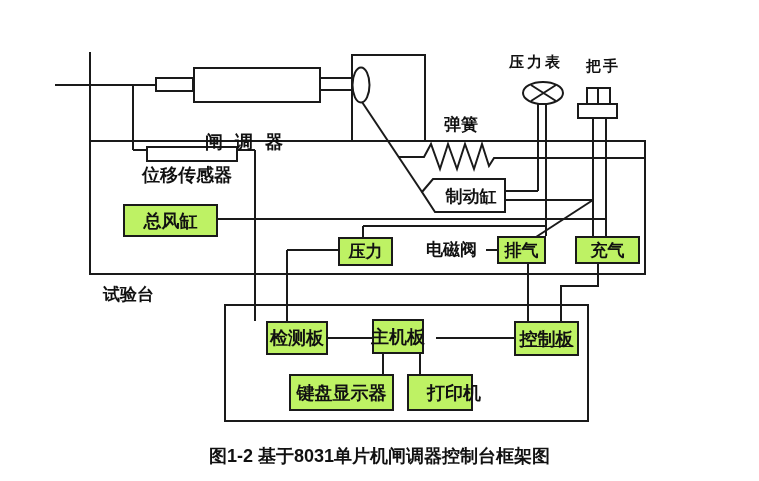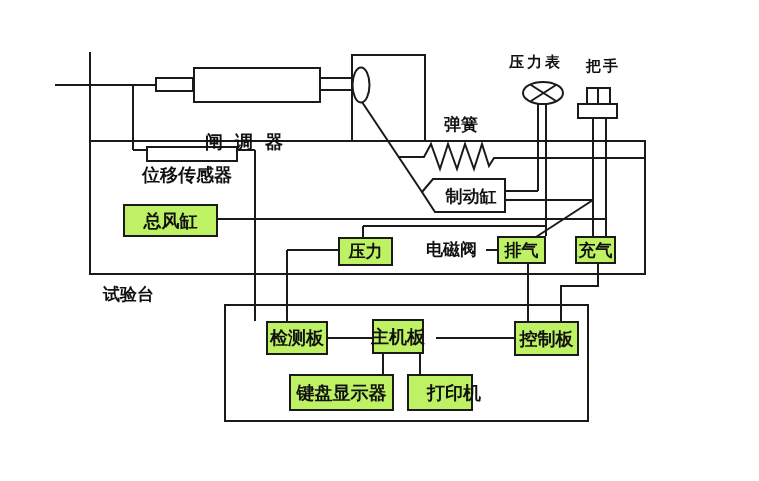--- a/index.html
+++ b/index.html
@@ -93,43 +93,44 @@
 
   <div class="box" style="left:123px;top:204px;width:95px;height:33px;">
     <span>总风缸</span>
   </div>
   <div class="box" style="left:338px;top:237px;width:55px;height:29px;font-size:17px;">
     <span>压力</span>
   </div>
   <div class="box" style="left:497px;top:236px;width:49px;height:28px;font-size:17px;">
     <span>排气</span>
   </div>
-  <div class="box" style="left:575px;top:236px;width:41px;height:28px;font-size:17px;">
+  <div class="box" style="left:575px;top:236px;width:65px;height:28px;font-size:17px;">
     <span>充气</span>
   </div>
   <div class="box" style="left:242px;top:321px;width:62px;height:34px;margin-left:24px;">
     <span>检测板</span>
   </div>
   <div class="box" style="left:372px;top:319px;width:52px;height:35px;">
     <span>主机板</span>
   </div>
-  <div class="box" style="left:514px;top:321px;width:65px;height:35px;">
+  <div class="box" style="left:514px;top:321px;width:65px;height:35px;text-decoration:underline;">
     <span>控制板</span>
   </div>
   <div class="box" style="left:289px;top:374px;width:105px;height:37px;">
     <span>键盘显示器</span>
   </div>
   <div class="box" style="left:407px;top:374px;width:66px;height:37px;padding-left:28px;">
     <span>打印机</span>
   </div>
 
   <div class="lbl md" style="left:437px;top:188px;width:68px;text-align:center;">制动缸</div>
 
   <div class="lbl spread" style="left:205px;top:109px;margin-top:24px;">闸调器</div>
   <div class="lbl" style="left:142px;top:166px;">位移传感器</div>
   <div class="lbl md" style="left:444px;top:116px;">弹簧</div>
   <div class="lbl sm" style="left:509px;top:54px;letter-spacing:3px;">压力表</div>
   <div class="lbl sm" style="left:586px;top:58px;letter-spacing:2px;">把手</div>
   <div class="lbl md" style="left:426px;top:241px;">电磁阀</div>
   <div class="lbl md" style="left:103px;top:286px;">试验台</div>
 
+  <div id="caption">图1-2  基于8031单片机闸调器控制台框架图</div>
 
 </div>
 
 </body></html>

